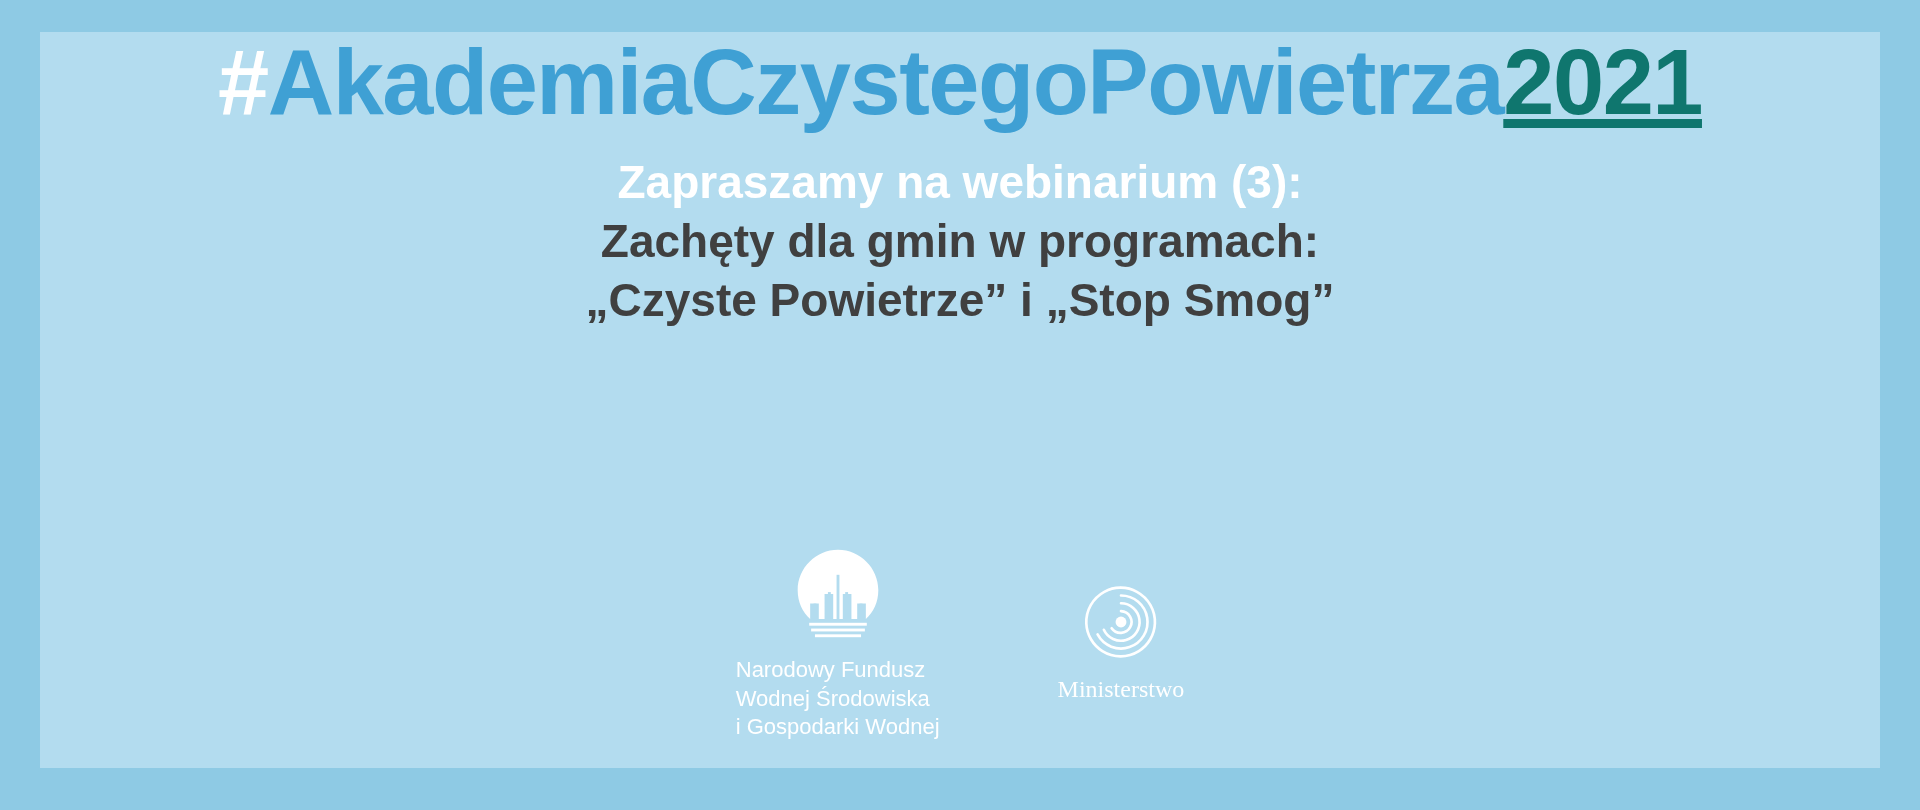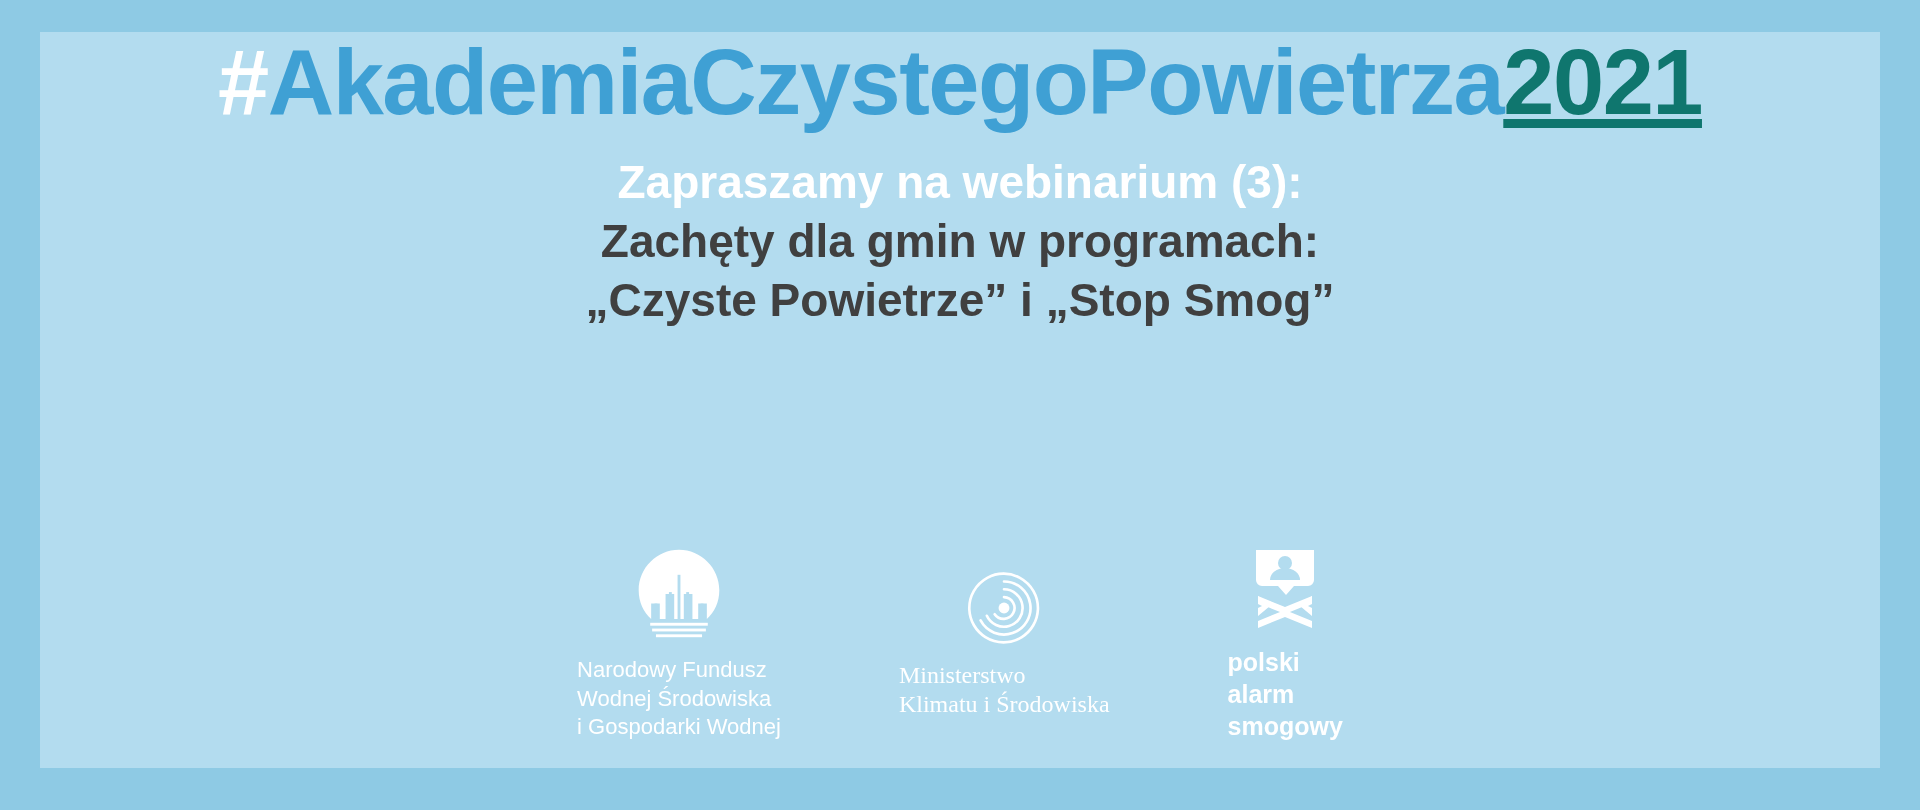--- a/index.html
+++ b/index.html
@@ -144,43 +144,19 @@
           <g fill="none" stroke="#ffffff" stroke-width="3.4" stroke-linecap="round">
             <path d="M50 6 A44 44 0 1 1 49 6"></path>
             <path d="M50 16 A34 34 0 1 1 20 66"></path>
             <path d="M50 26 A24 24 0 1 1 28 60"></path>
             <path d="M50 36 A14 14 0 1 1 38 58"></path>
           </g>
           <circle cx="50" cy="50" r="7" fill="#ffffff"></circle>
         </svg>
         <div id="min-text">
           <div>Ministerstwo</div>
-          <div>Klimatu i Środowiska</div>
         </div>
       </div>
 
-      <div class="logo">
-        <svg id="pas-mark" viewBox="0 0 70 86">
-          <g fill="#ffffff">
-            <path d="M6 4 h58 v30 a6 6 0 0 1 -6 6 h-14 l-8 9 -8 -9 h-16 a6 6 0 0 1 -6 -6 z"></path>
-          </g>
-          <g fill="#b3dcef">
-            <circle cx="35" cy="17" r="7"></circle>
-            <path d="M20 34 a15 12 0 0 1 30 0 z"></path>
-          </g>
-          <g fill="#ffffff">
-            <path d="M8 50 l12 10 -12 10 v-8 l4 -2 -4 -2 z"></path>
-            <path d="M62 50 l-12 10 12 10 v-8 l-4 -2 4 -2 z"></path>
-            <path d="M8 50 l54 20 v6 l-54 -20 z" opacity="0"></path>
-            <polygon points="8,50 35,61 62,50 62,57 35,68 8,57"></polygon>
-            <polygon points="8,82 35,71 62,82 62,75 35,64 8,75"></polygon>
-          </g>
-        </svg>
-        <div id="pas-text">
-          <div>polski</div>
-          <div>alarm</div>
-          <div>smogowy</div>
-        </div>
-      </div>
 
     </div>
   </div>
 </div>
 
 </body></html>

